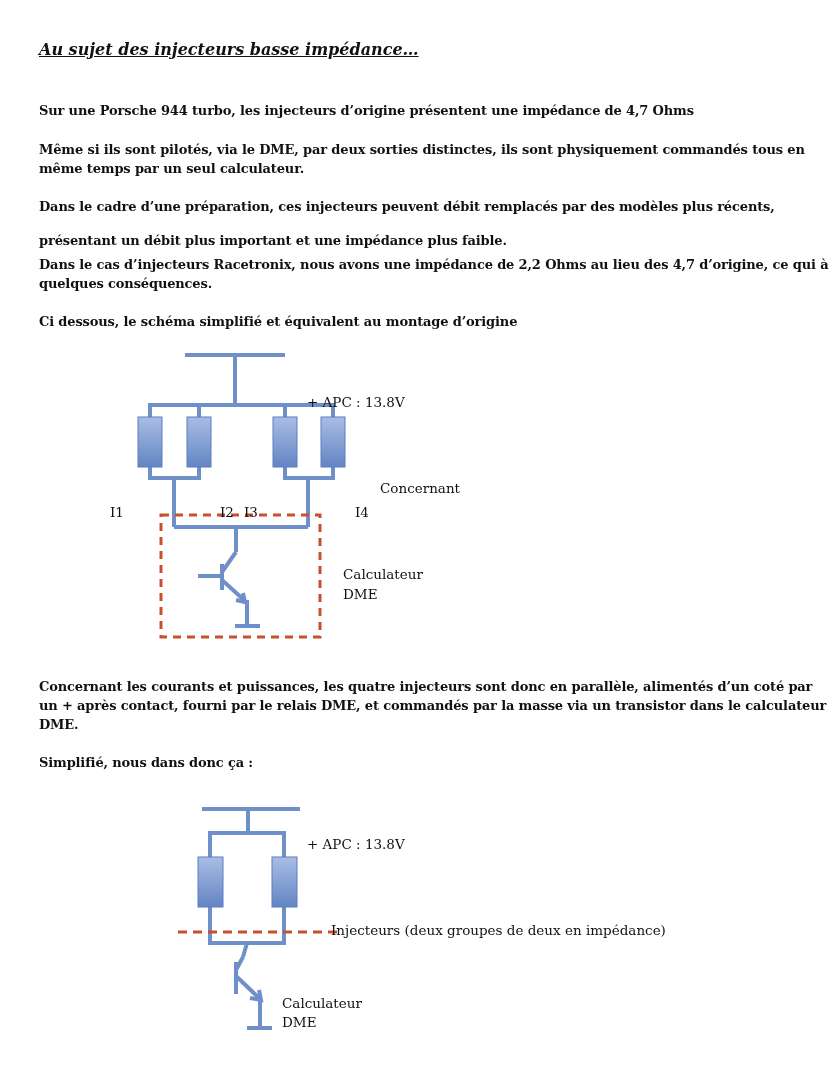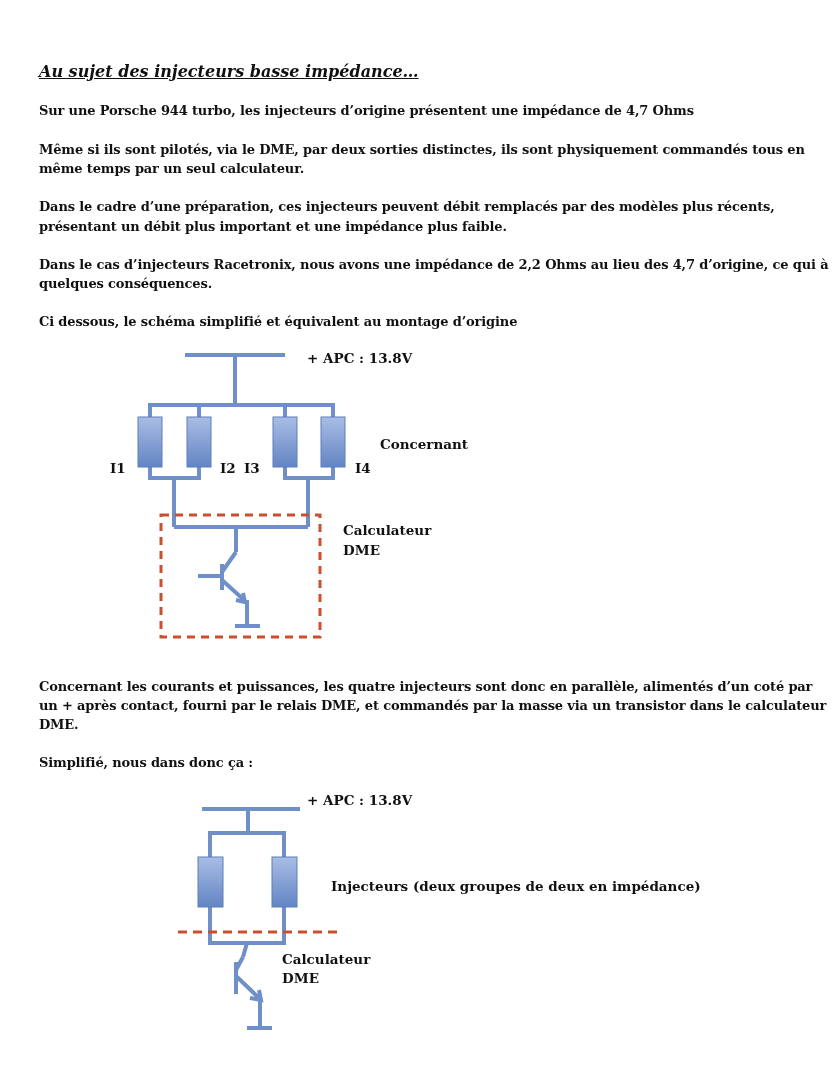--- a/index.html
+++ b/index.html
@@ -1,34 +1,34 @@
 <!DOCTYPE html>
 <html><head>
 <meta charset="utf-8">
 <style>
   html, body { margin: 0; padding: 0; background: #ffffff; }
   body { width: 832px; height: 1077px; position: relative; overflow: hidden;
          font-family: "DejaVu Serif", "Liberation Serif", serif; color: #111; }
   .t { position: absolute; font-size: 13px; font-weight: bold; line-height: 19px; white-space: nowrap; letter-spacing: -0.15px; }
-  .title { position: absolute; left: 39px; top: 40px; font-size: 16px; font-weight: bold; font-style: italic; text-decoration: underline; white-space: nowrap; margin-top: 22px; }
-  .lbl { position: absolute; font-size: 13.5px; font-weight: bold; white-space: nowrap; }
+  .title { position: absolute; left: 39px; top: 40px; font-size: 16px; font-weight: bold; font-style: italic; text-decoration: underline; white-space: nowrap; }
+  .lbl { position: absolute; font-size: 13.5px; font-weight: normal; white-space: nowrap; margin-top: 44px; }
   svg { position: absolute; left: 0; top: 0; }
 </style>
 </head>
 <body>
 
 <div class="title">Au sujet des injecteurs basse impédance…</div>
 
 <div class="t" style="left:39px;top:101px">Sur une Porsche 944 turbo, les injecteurs d’origine présentent une impédance de 4,7 Ohms</div>
 
 <div class="t" style="left:39px;top:140px">Même si ils sont pilotés, via le DME, par deux sorties distinctes, ils sont physiquement commandés tous en</div>
 <div class="t" style="left:39px;top:159px">même temps par un seul calculateur.</div>
 
 <div class="t" style="left:39px;top:197px">Dans le cadre d’une préparation, ces injecteurs peuvent débit remplacés par des modèles plus récents,</div>
-<div class="t" style="left:39px;top:217px">présentant un débit plus important et une impédance plus faible.</div>
+<div class="t" style="left:39px;top:231px">présentant un débit plus important et une impédance plus faible.</div>
 
 <div class="t" style="left:39px;top:255px">Dans le cas d’injecteurs Racetronix, nous avons une impédance de 2,2 Ohms au lieu des 4,7 d’origine, ce qui à</div>
 <div class="t" style="left:39px;top:274px">quelques conséquences.</div>
 
 <div class="t" style="left:39px;top:312px">Ci dessous, le schéma simplifié et équivalent au montage d’origine</div>
 
 <svg width="832" height="1077">
   <defs>
     <linearGradient id="injg" x1="0" y1="0" x2="0" y2="1">
       <stop offset="0" stop-color="#a9bde4"></stop>

